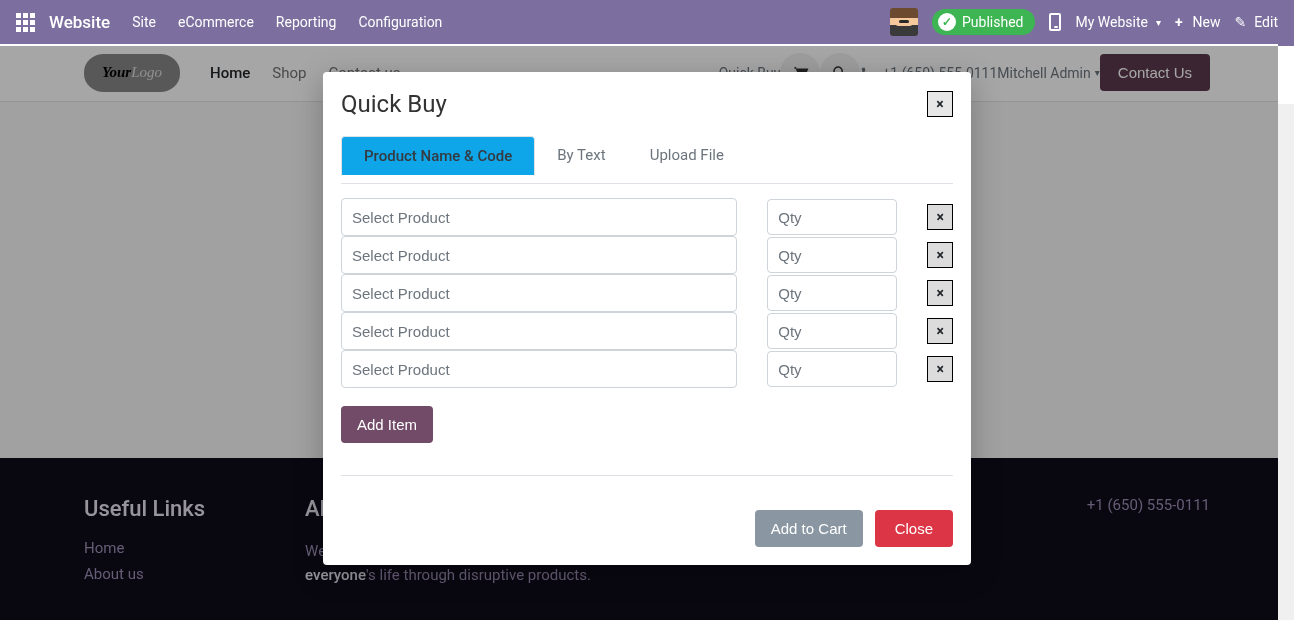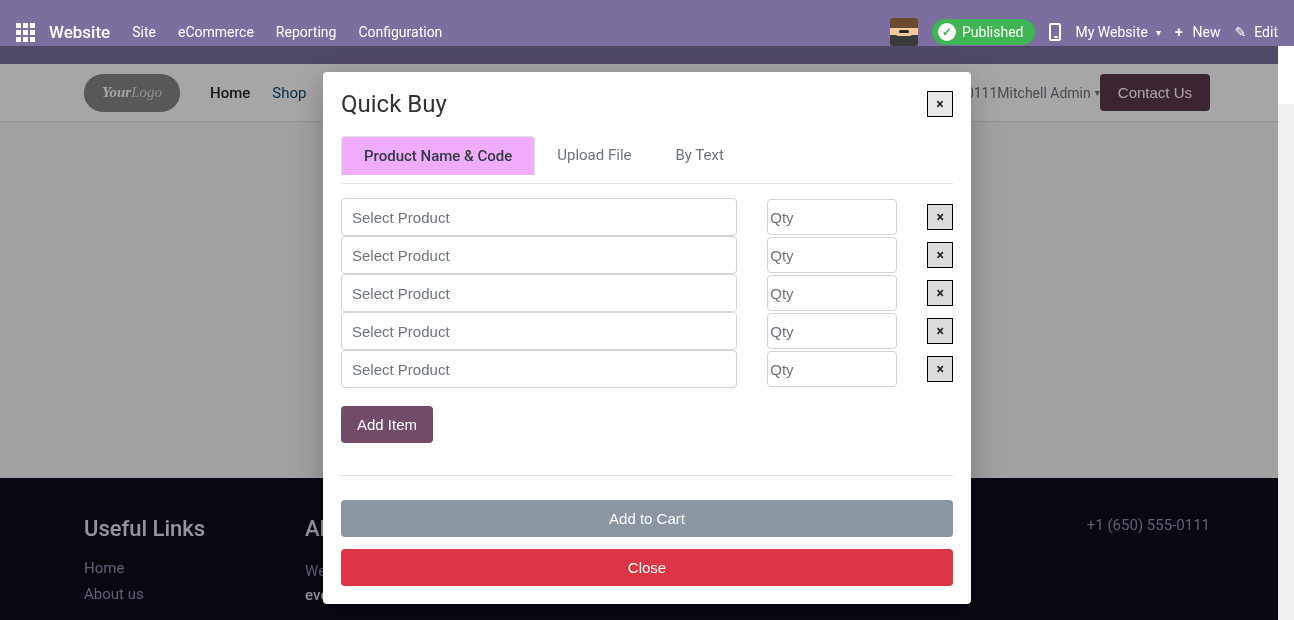--- a/index.html
+++ b/index.html
@@ -10,21 +10,21 @@
     background: #f9f9f9;
     width: 1294px;
     height: 620px;
     overflow: hidden;
     position: relative;
   }
 
   
   .top-navbar {
     background: #7c6f9f;
-    height: 64px;
+    height: 44px;
     display: flex;
     align-items: center;
     padding: 9px 16px;
     color: #fff;
   }
   .apps-icon {
     display: grid;
     grid-template-columns: repeat(3, 5px);
     grid-template-rows: repeat(3, 5px);
     gap: 2px;
@@ -71,23 +71,23 @@
     height: 58px;
     display:flex; align-items:center;
     padding: 0 84px 0 84px;
   }
   .logo {
     width: 96px; height: 38px; background:#888; border-radius: 20px/18px;
     display:flex; align-items:center; justify-content:center;
     font-family: cursive; font-size:15px; color:#ddd; font-style:italic;
     margin-right: 30px;
   }
-  .logo b{ color:#ffffff; font-weight:700; }
+  .logo b{ color:#000000; font-weight:700; }
   .site-menu { display:flex; gap:22px; }
-  .site-menu a { color:#0c4a6e; text-decoration:none; font-size:15px; cursor:pointer; }
+  .site-menu a { color:#737373; text-decoration:none; font-size:15px; cursor:pointer; }
   .site-menu a.active { color:#212529; font-weight:500; }
   .site-right { margin-left:auto; display:flex; align-items:center; color:#6c757d; }
   .circ { width:40px;height:40px;border-radius:50%;background:#f1f1f1; display:flex;align-items:center;justify-content:center; cursor:pointer; }
   .circ svg{width:18px;height:18px;fill:#333;}
   .phone-wrap{display:flex;align-items:center;gap:8px;color:#6c757d;}
   .user-drop{color:#6c757d;cursor:pointer;display:flex;align-items:center;gap:4px;}
   .contact-btn{
     background:#5c3a4d;color:#fff;border:none;border-radius:4px;
     padding:10px 18px;font-size:15px;cursor:pointer;
   }
@@ -124,42 +124,42 @@
   .x-btn{
     width:26px;height:26px;border:1px solid #000;background:#e7e7e7;
     display:flex;align-items:center;justify-content:center;cursor:pointer;font-weight:bold;
   }
   .tabs{display:flex;border-bottom:0; margin-bottom:8px;}
   .tab{
     padding:10px 22px; color:#6c757d; cursor:pointer; font-size:15px;
   }
   .tab.active{
     border:1px solid #dee2e6; border-bottom:1px solid #fff; border-radius:4px 4px 0 0;
-    color:#343a40; font-weight:500; background:#f0abfc;
+    color:#343a40; font-weight:500; background:#0ea5e9;
   }
   .tab-border{border-bottom:1px solid #dee2e6; margin-top:-1px; margin-bottom:14px;}
   .rows{display:flex;flex-direction:column;}
   .row{display:flex;align-items:center;gap:30px;}
   .row input[type=text].product{
     width:400px;height:38px;border:1px solid #ced4da;border-radius:4px;
     padding:0 10px;font-size:15px;color:#495057;
   }
   .row input[type=text].qty{
     width:130px;height:36px;border:1px solid #ced4da;border-radius:4px;
-    padding:0 2px;font-size:15px;color:#495057;
+    padding:0 10px;font-size:15px;color:#495057;
   }
   .row .x-btn{background:#dcdcdc;}
   .row input::placeholder{color:#6c757d;}
   .add-item{
     margin-top:18px;background:#714b67;color:#fff;border:none;border-radius:4px;
     padding:10px 16px;font-size:15px;cursor:pointer;
   }
   .modal-footer{
-    margin-top:32px;border-top:1px solid #dee2e6;padding-top:24px;
-    display:flex;justify-content:flex-end;gap:12px;flex-direction:column;
+    margin-top:32px;border-top:1px solid #dee2e6;padding-top:34px;
+    display:flex;justify-content:flex-end;gap:12px;
   }
   .btn-secondary{
     background:#8a97a3;color:#fff;border:none;border-radius:4px;
     padding:10px 16px;font-size:15px;cursor:pointer;
   }
   .btn-danger{
     background:#dc3545;color:#fff;border:none;border-radius:4px;
     padding:10px 20px;font-size:15px;cursor:pointer;
   }
 
@@ -267,22 +267,22 @@
 <div class="overlay">
   <div class="modal">
     <div class="modal-header">
       <div class="modal-title">Quick Buy</div>
       <div class="x-btn">
           <span>×</span>
         </div>
     </div>
     <div class="tabs">
       <div class="tab active">Product Name &amp; Code</div>
+      <div class="tab">By Text</div>
       <div class="tab">Upload File</div>
-      <div class="tab">By Text</div>
     </div>
     <div class="tab-border"></div>
     <div class="rows" id="rows">
         <div class="row">
           <input type="text" class="product" placeholder="Select Product" style="">
           <input type="text" class="qty" placeholder="Qty" style="">
           <div class="x-btn">
             <span>×</span>
           </div>
         </div>

